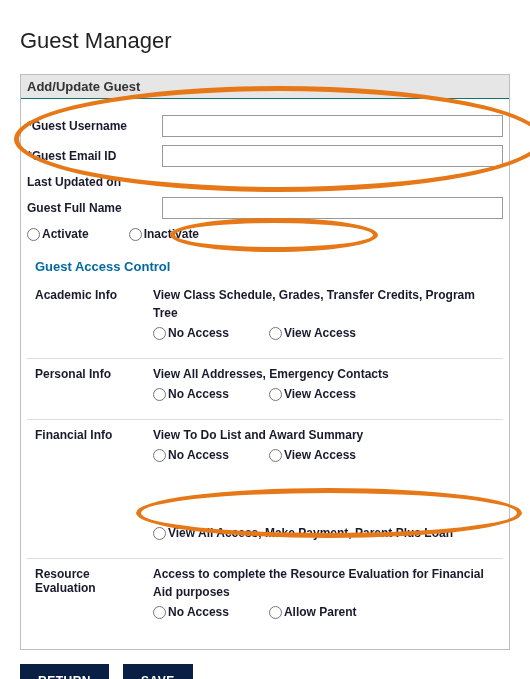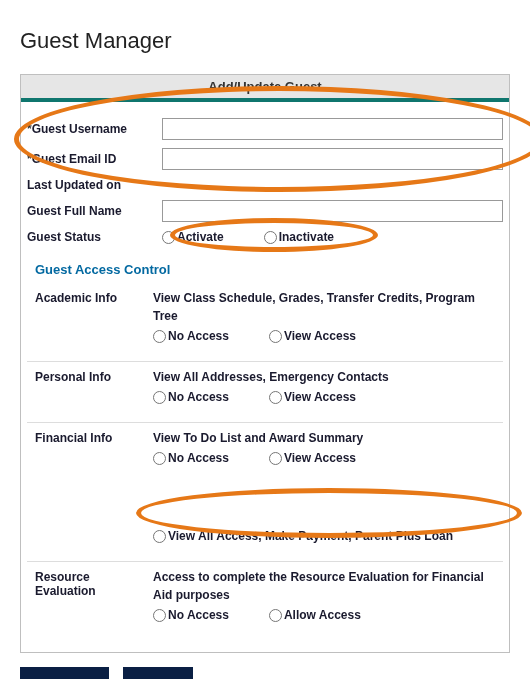--- a/index.html
+++ b/index.html
@@ -19,23 +19,22 @@
     margin: 8px 0 20px 0;
   }
   .panel {
     border: 1px solid #bfbfbf;
     background: #fff;
   }
   .panel-header {
     background: #e6e6e6;
     font-weight: bold;
     font-size: 13px;
-    padding: 4px 12px;
-    border-bottom: 4px solid #0f766e;
-    text-align: center;
+    padding: 4px 6px;
+    border-bottom: 1px solid #0f766e;
   }
   .form-area {
     padding: 8px 6px 12px 6px;
   }
   .row {
     display: flex;
     align-items: center;
     margin: 8px 0;
   }
   .label {
@@ -143,21 +142,20 @@
       <div class="row">
         <div class="label">Last Updated on</div>
       </div>
 
       <div class="row">
         <div class="label">Guest Full Name</div>
         <input class="field-input" type="text" value="" style="">
       </div>
 
       <div class="row">
-        <div class="label">Guest Status</div>
         <div class="radio-set">
           <label class="radio-opt">
             <input type="radio" name="status" style="">
               <span>Activate</span>
           </label>
           <label class="radio-opt">
             <input type="radio" name="status" style="">
               <span>Inactivate</span>
           </label>
         </div>
@@ -224,21 +222,21 @@
         <div class="access-label">Resource Evaluation</div>
         <div class="access-body">
           <div class="access-desc">Access to complete the Resource Evaluation for Financial Aid purposes</div>
           <div class="access-opts">
             <label class="access-opt">
                 <input type="radio" name="res" style="">
                 <span>No Access</span>
               </label>
             <label class="access-opt">
                 <input type="radio" name="res" style="">
-                <span>Allow Access</span>
+                <span>Allow Parent</span>
               </label>
           </div>
         </div>
       </div>
 
     </div>
   </div>
 
   <div class="btn-row">
     <button class="btn">RETURN</button>

